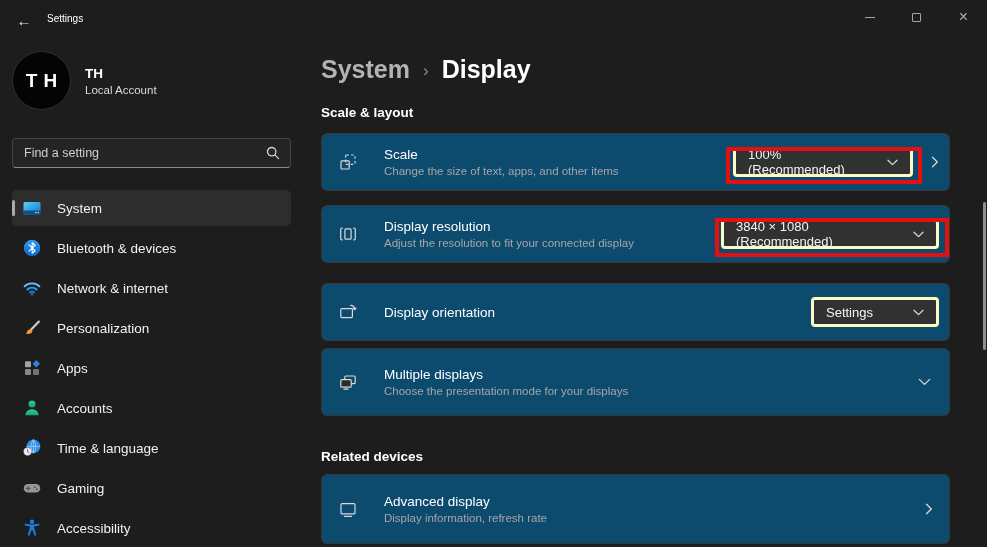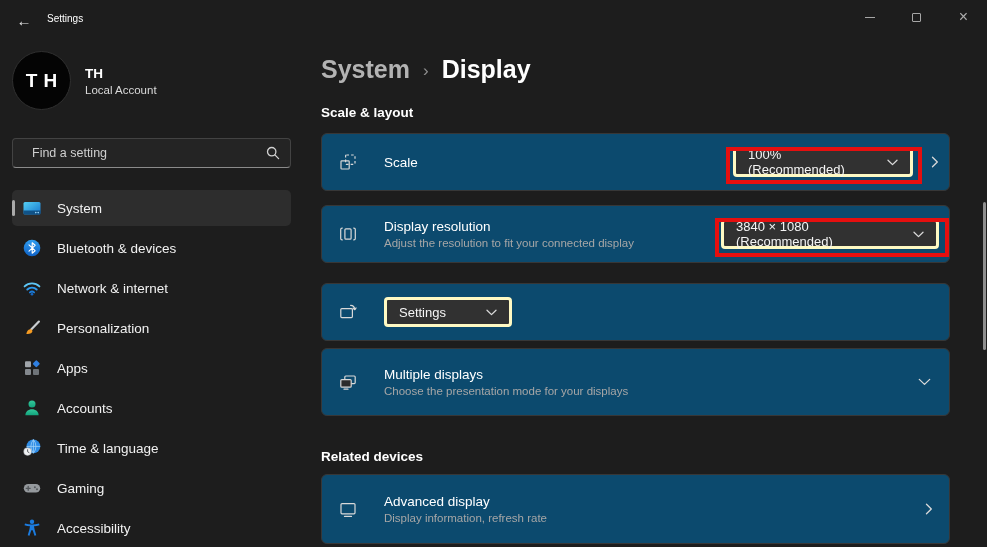--- a/index.html
+++ b/index.html
@@ -26,21 +26,21 @@
   .profile{ position:absolute; left:12px; top:51px; display:flex; align-items:center; gap:14px; }
   .avatar{ width:59px; height:59px; border-radius:50%; background:#040404; border:1px solid #2f2f2f;
     display:flex; align-items:center; justify-content:center;
     font-weight:bold; font-size:19px; letter-spacing:6px; padding-left:6px; color:#fff; }
   .profile-name{ font-size:13.5px; font-weight:700; }
   .profile-sub{ font-size:11.5px; color:#dadada; margin-top:3px; }
 
   
   .searchbox{ position:absolute; left:12px; top:138px; width:279px; height:30px;
     background:#242424; border:1px solid #434343; border-bottom-color:#8b8b8b;
-    border-radius:4px; display:flex; align-items:center;padding-left:8px; }
+    border-radius:4px; display:flex; align-items:center; }
   .searchbox input{ flex:1; min-width:0; background:transparent; border:none; outline:none;
     color:#e8e8e8; font-size:12.5px; padding:0 6px 0 11px; font-family:inherit; }
   .searchbox input::placeholder{ color:#cfcfcf; opacity:1; }
   .search-icon{ margin-right:10px; flex-shrink:0; display:flex; }
 
   
   .nav{ position:absolute; left:12px; top:190px; width:279px; }
   .nav-item{ height:36px; margin-bottom:4px; border-radius:5px; display:flex; align-items:center;
     padding-left:10px; position:relative; font-size:13.5px; color:#f1f1f1; }
   .nav-item.selected{ background:#2d2d2d; }
@@ -262,20 +262,21 @@
 
 <div class="card" id="card-scale">
   <span class="row-icon">
     <svg width="20" height="20" viewBox="0 0 20 20" fill="none" stroke="#d9d9d9" stroke-width="1.2">
         <rect x="3" y="8.8" width="8.2" height="8.2" rx="0.8"></rect>
         <rect x="7.6" y="3" width="9.4" height="9.4" rx="0.8" stroke-dasharray="2.6 2.1"></rect>
       </svg>
   </span>
   <span class="row-text">
     <div class="row-title">Scale</div>
+    <div class="row-sub">Change the size of text, apps, and other items</div>
   </span>
   <div class="dropdown" id="dd-scale">
     <span>100% (Recommended)</span>
     <span class="chev">
       <svg width="11" height="7" viewBox="0 0 11 7">
           <path d="M1 1.3 L5.5 5.6 L10 1.3" stroke="#d9d9d9" stroke-width="1.3" fill="none" stroke-linecap="round" stroke-linejoin="round"></path>
         </svg>
     </span>
   </div>
   <span class="chev">
@@ -308,20 +309,23 @@
 </div>
 
 <div class="card" id="card-orientation">
   <span class="row-icon">
     <svg width="20" height="20" viewBox="0 0 20 20" fill="none" stroke="#d9d9d9" stroke-width="1.2">
         <rect x="2.8" y="6.6" width="11.6" height="9" rx="1"></rect>
         <path d="M12.6 3.4 a4.3 4.3 0 0 1 4.1 4.1" stroke-linecap="round"></path>
         <path d="M15.1 6.2 l1.7 1.5 1.3 -1.8" stroke-linecap="round" stroke-linejoin="round"></path>
       </svg>
   </span>
+  <span class="row-text">
+    <div class="row-title">Display orientation</div>
+  </span>
   <div class="dropdown" id="dd-orientation">
     <span>Settings</span>
     <span class="chev">
       <svg width="11" height="7" viewBox="0 0 11 7">
           <path d="M1 1.3 L5.5 5.6 L10 1.3" stroke="#d9d9d9" stroke-width="1.3" fill="none" stroke-linecap="round" stroke-linejoin="round"></path>
         </svg>
     </span>
   </div>
 </div>
 

